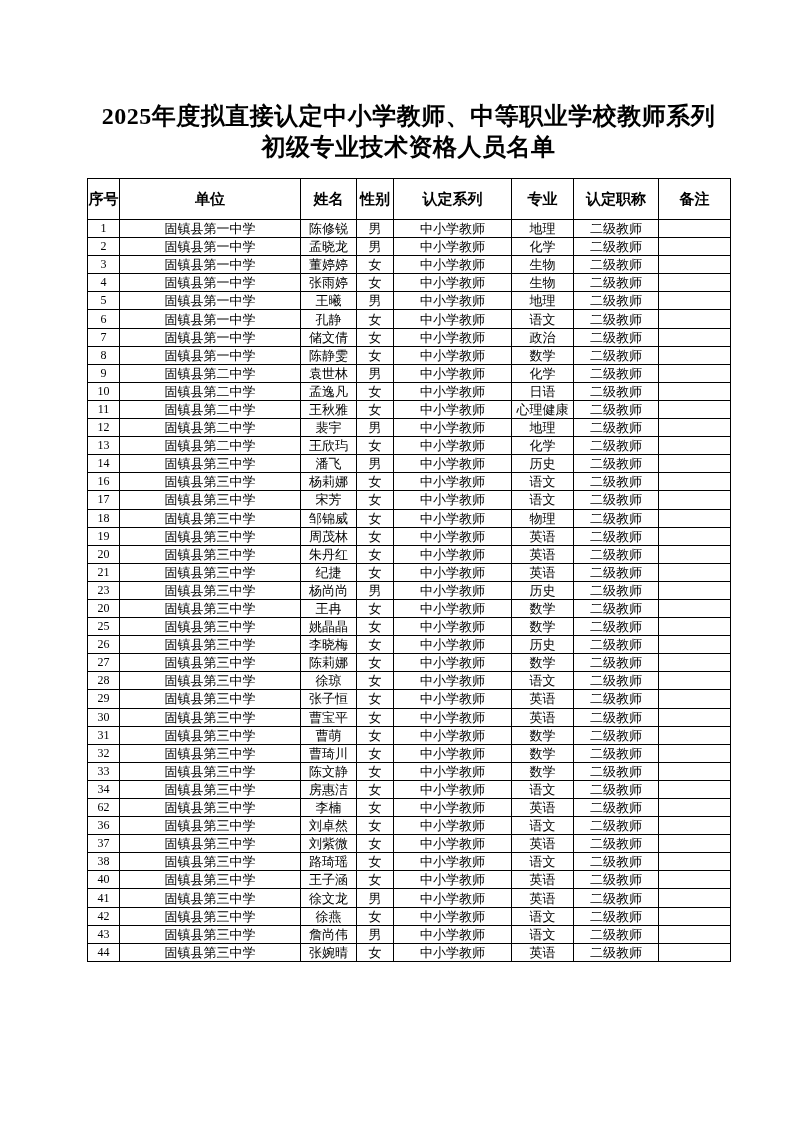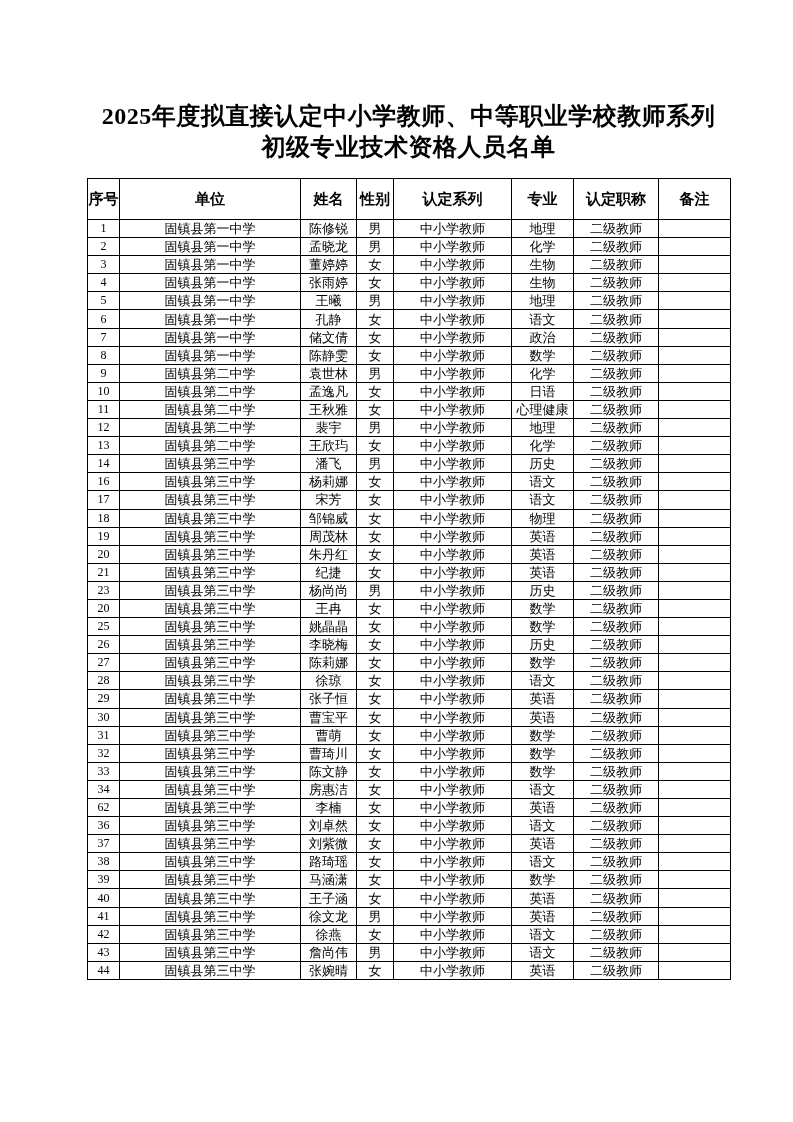--- a/index.html
+++ b/index.html
@@ -441,30 +441,20 @@
           <td class="cell-seq">38</td>
           <td class="cell-unit">固镇县第三中学</td>
           <td class="cell-name">路琦瑶</td>
           <td class="cell-gender">女</td>
           <td class="cell-series">中小学教师</td>
           <td class="cell-major">语文</td>
           <td class="cell-title">二级教师</td>
           <td class="cell-remark"></td>
         </tr>
         <tr>
-          <td class="cell-seq">39</td>
-          <td class="cell-unit">固镇县第三中学</td>
-          <td class="cell-name">马涵潇</td>
-          <td class="cell-gender">女</td>
-          <td class="cell-series">中小学教师</td>
-          <td class="cell-major">数学</td>
-          <td class="cell-title">二级教师</td>
-          <td class="cell-remark"></td>
-        </tr>
-        <tr>
           <td class="cell-seq">40</td>
           <td class="cell-unit">固镇县第三中学</td>
           <td class="cell-name">王子涵</td>
           <td class="cell-gender">女</td>
           <td class="cell-series">中小学教师</td>
           <td class="cell-major">英语</td>
           <td class="cell-title">二级教师</td>
           <td class="cell-remark"></td>
         </tr>
         <tr>

